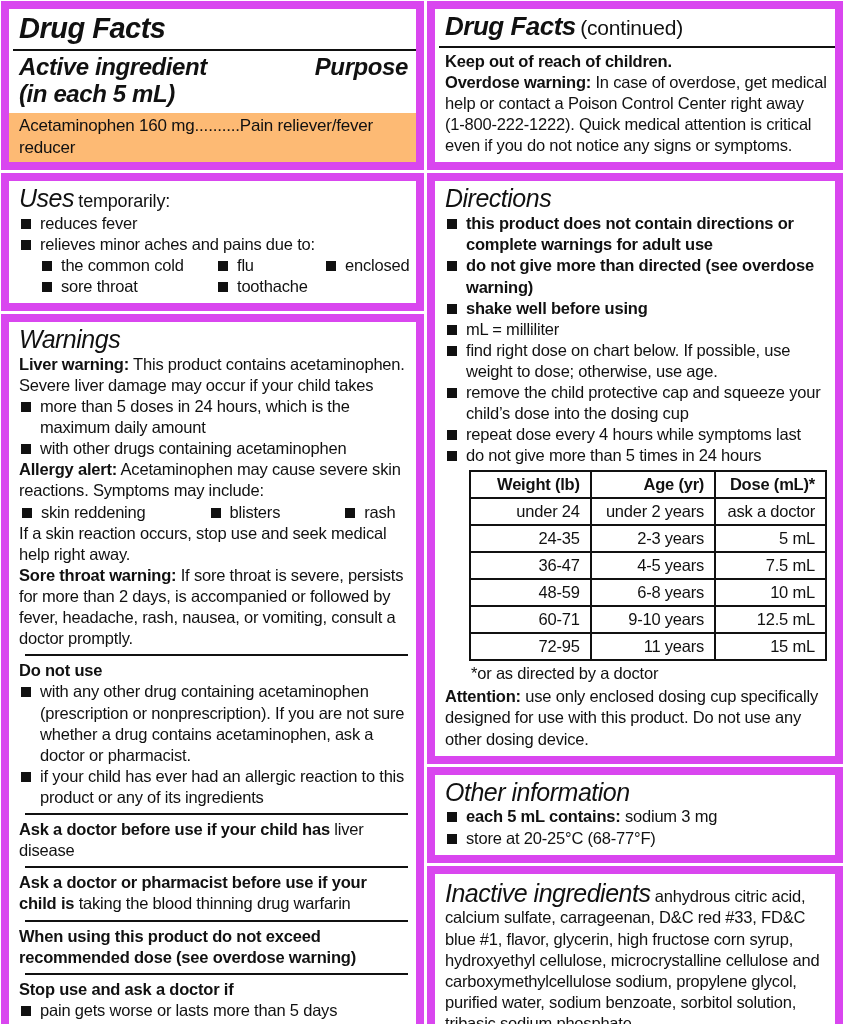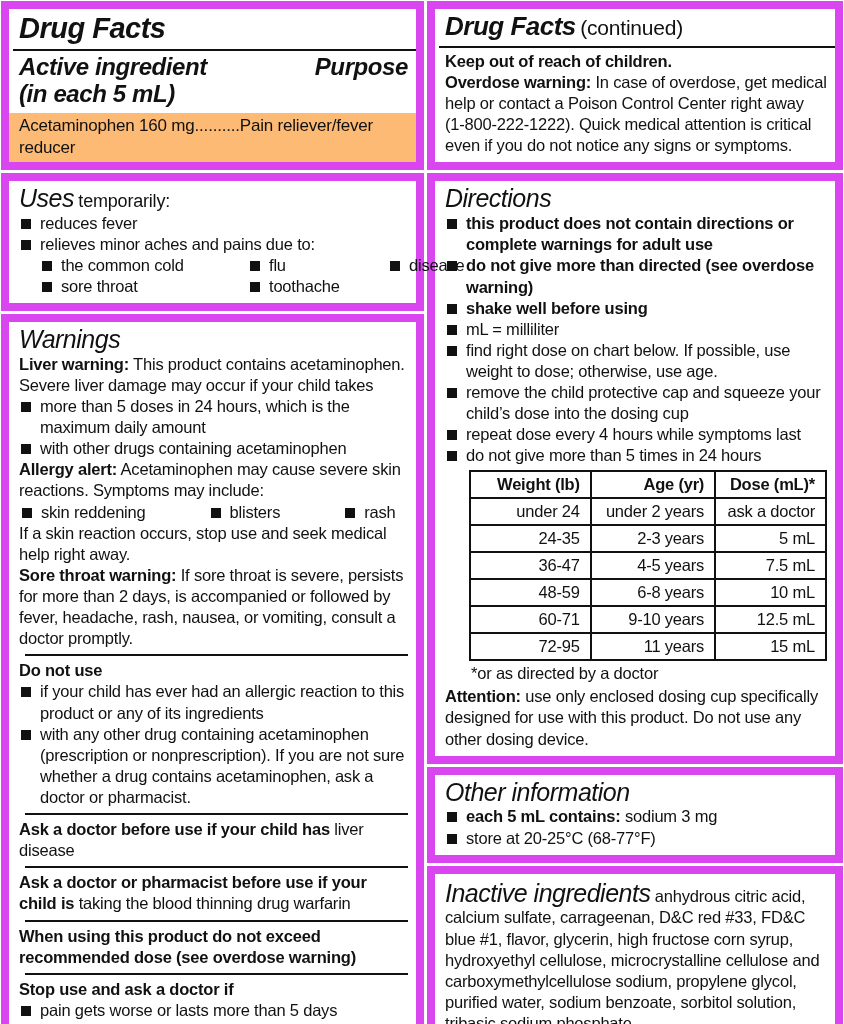--- a/index.html
+++ b/index.html
@@ -22,21 +22,21 @@
   .sec-rule { border-top:2px solid #111; margin:5px 0 4px 6px; }
 
   .ai-head { display:flex; justify-content:space-between; align-items:flex-start; font-style:italic; font-weight:bold; font-size:24px; line-height:1.12; letter-spacing:-0.4px; padding-right:4px; margin-top:2px; }
   .pink-row { background:#fdba74; padding:2px 4px 3px 10px; margin-top:5px; font-size:17px; }
 
   ul { list-style:none; }
   .li { position:relative; padding-left:21px; }
   .li::before { content:""; position:absolute; left:2px; top:6px; width:10px; height:10px; background:#111; }
   .li2 { position:relative; padding-left:20px; }
   .li2::before { content:""; position:absolute; left:1px; top:6px; width:10px; height:10px; background:#111; }
-  .subgrid { display:grid; grid-template-columns:176px 108px 1fr; padding-left:22px;gap:32px; }
+  .subgrid { display:grid; grid-template-columns:176px 108px 1fr; padding-left:22px; }
   .inline-row { display:flex; padding-left:2px;gap:26px; }
   .inline-row .li2 { margin-right:38px; }
   .inline-row .li2:last-child { margin-right:0; }
 
   table { border-collapse:collapse; margin:3px 0 2px 24px; text-align:right; }
   table, th, td { border:2px solid #111; }
   th { font-size:16.5px; padding:2px 10px; }
   td { font-size:16.5px; padding:2px 10px; height:26px; }
   th.c1, td.c1 { width:122px; }
   th.c2, td.c2 { width:126px; }
@@ -69,21 +69,21 @@
         <span class="h2">Uses</span>
         <span class="inline-reg" style="font-size:18px;">temporarily:</span>
       </div>
       <ul>
         <li class="li">reduces fever</li>
         <li class="li">relieves minor aches and pains due to:</li>
       </ul>
       <div class="subgrid">
         <span class="li2">the common cold</span>
         <span class="li2">flu</span>
-        <span class="li2">disease</span>
+        <span class="li2">enclosed</span>
       </div>
       <div class="subgrid">
         <span class="li2">sore throat</span>
         <span class="li2">toothache</span>
         <span></span>
       </div>
     </div>
 
     <div class="box grow">
       <div class="h2">Warnings</div>
@@ -103,22 +103,22 @@
         <span class="li2">rash</span>
       </div>
       <div>If a skin reaction occurs, stop use and seek medical help right away.</div>
       <div>
         <span class="b">Sore throat warning:</span><span> If sore throat is severe, persists for more than 2 days, is accompanied or followed by fever, headache, rash, nausea, or vomiting, consult a doctor promptly.</span>
       </div>
 
       <div class="sec-rule"></div>
       <div class="b">Do not use</div>
       <ul>
+        <li class="li">with any other drug containing acetaminophen (prescription or nonprescription). If you are not sure whether a drug contains acetaminophen, ask a doctor or pharmacist.</li>
         <li class="li">if your child has ever had an allergic reaction to this product or any of its ingredients</li>
-        <li class="li">with any other drug containing acetaminophen (prescription or nonprescription). If you are not sure whether a drug contains acetaminophen, ask a doctor or pharmacist.</li>
       </ul>
 
       <div class="sec-rule"></div>
       <div>
         <span class="b">Ask a doctor before use if your child has</span><span> liver disease</span>
       </div>
 
       <div class="sec-rule"></div>
       <div>
         <span class="b">Ask a doctor or pharmacist before use if your child is</span><span> taking the blood thinning drug warfarin</span>

